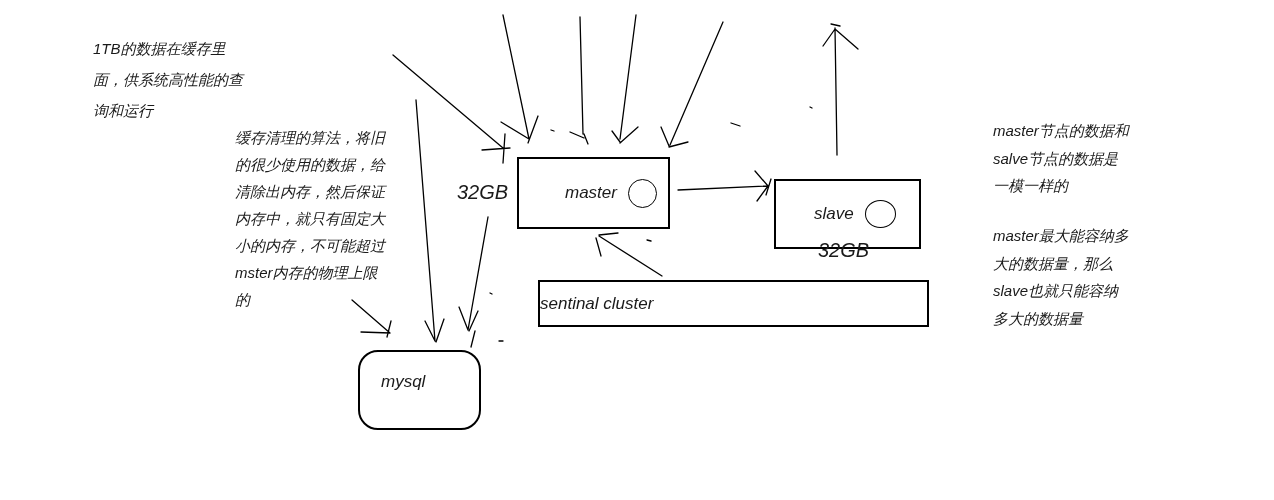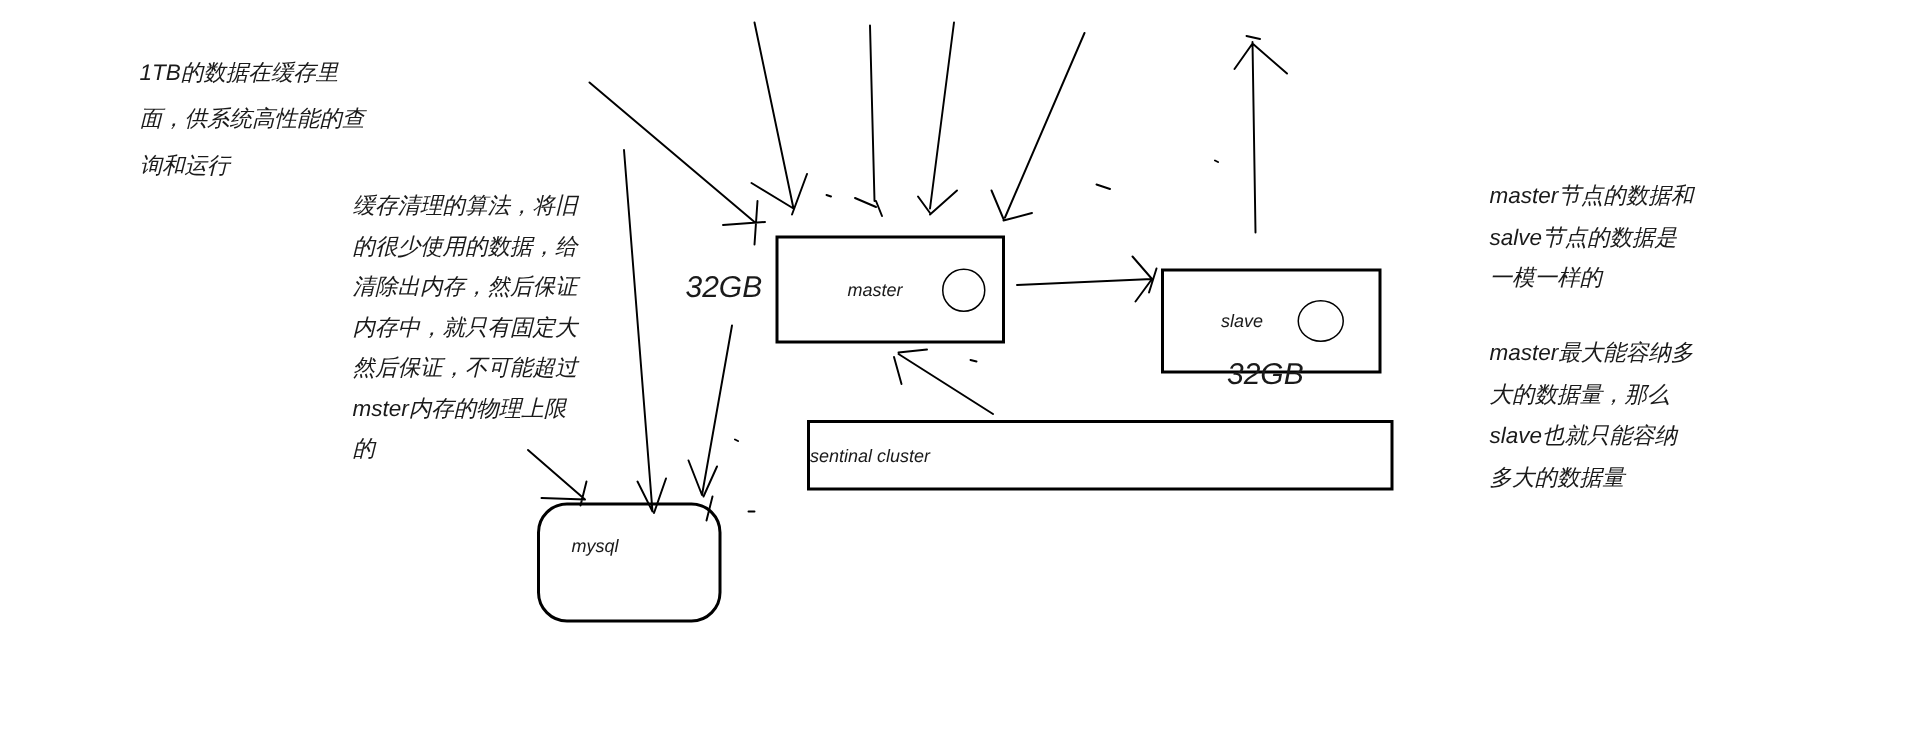--- a/index.html
+++ b/index.html
@@ -6,21 +6,21 @@
   .canvas{
     position:relative;width:1274px;height:500px;background:#ffffff;
     font-family:"Liberation Sans","DejaVu Sans",sans-serif;color:#1a1a1a;
     overflow:hidden;
     font-style:italic;
   }
   .note{position:absolute;font-size:15px;white-space:nowrap;}
   .note div{white-space:nowrap;}
   .box{
     position:absolute;box-sizing:border-box;border:2px solid #000;
-    display:flex;align-items:center;font-size:12px;background:transparent;
+    display:flex;align-items:center;font-size:17px;background:transparent;
   }
   .memlabel{position:absolute;font-size:20px;white-space:nowrap;}
   .node-label{display:inline-block;}
   .circle{
     position:absolute;box-sizing:border-box;border:1.5px solid #000;border-radius:50%;
   }
   svg.strokes{position:absolute;left:0;top:0;pointer-events:none;}
   .rounded{border-radius:20px;align-items:flex-start;}
 </style>
 </head>
@@ -78,21 +78,21 @@
     <div>1TB的数据在缓存里</div>
     <div>面，供系统高性能的查</div>
     <div>询和运行</div>
   </div>
 
   <div class="note" style="left:235px;top:124px;line-height:27px;">
     <div>缓存清理的算法，将旧</div>
     <div>的很少使用的数据，给</div>
     <div>清除出内存，然后保证</div>
     <div>内存中，就只有固定大</div>
-    <div>然后保证，不可能超过</div>
+    <div>小的内存，不可能超过</div>
     <div>mster内存的物理上限</div>
     <div>的</div>
   </div>
 
   <div class="note" style="left:993px;top:117px;line-height:27.5px;">
     <div>master节点的数据和</div>
     <div>salve节点的数据是</div>
     <div>一模一样的</div>
   </div>
 
@@ -114,17 +114,17 @@
     <span class="node-label">slave</span>
     <span class="circle" style="left:89px;top:19px;width:31px;height:28px;"></span>
   </div>
 
   <div class="memlabel" style="left:818px;top:239px;">32GB</div>
 
   <div class="box" style="left:518px;top:280px;width:391px;height:47px;margin-left:20px;">
     <span class="node-label">sentinal cluster</span>
   </div>
 
-  <div class="box rounded" style="left:358px;top:335px;width:123px;height:80px;padding:20px 0 0 21px;">
+  <div class="box rounded" style="left:358px;top:350px;width:123px;height:80px;padding:20px 0 0 21px;">
     <span class="node-label">mysql</span>
   </div>
 
 </div>
 
 </body></html>

